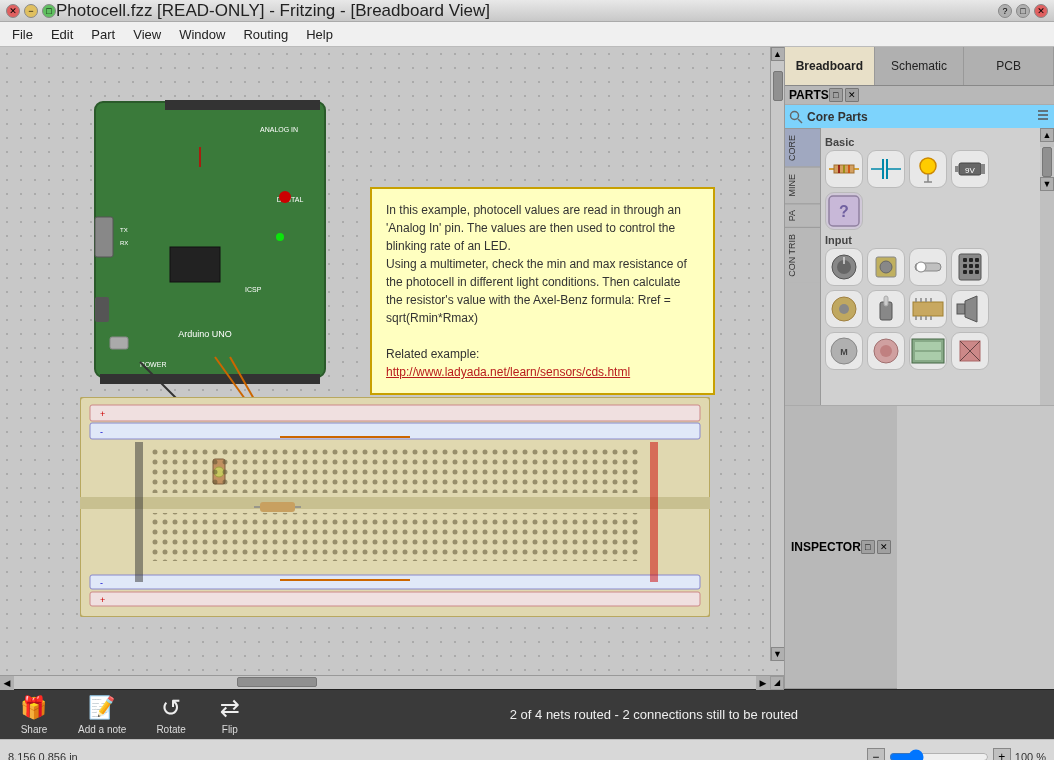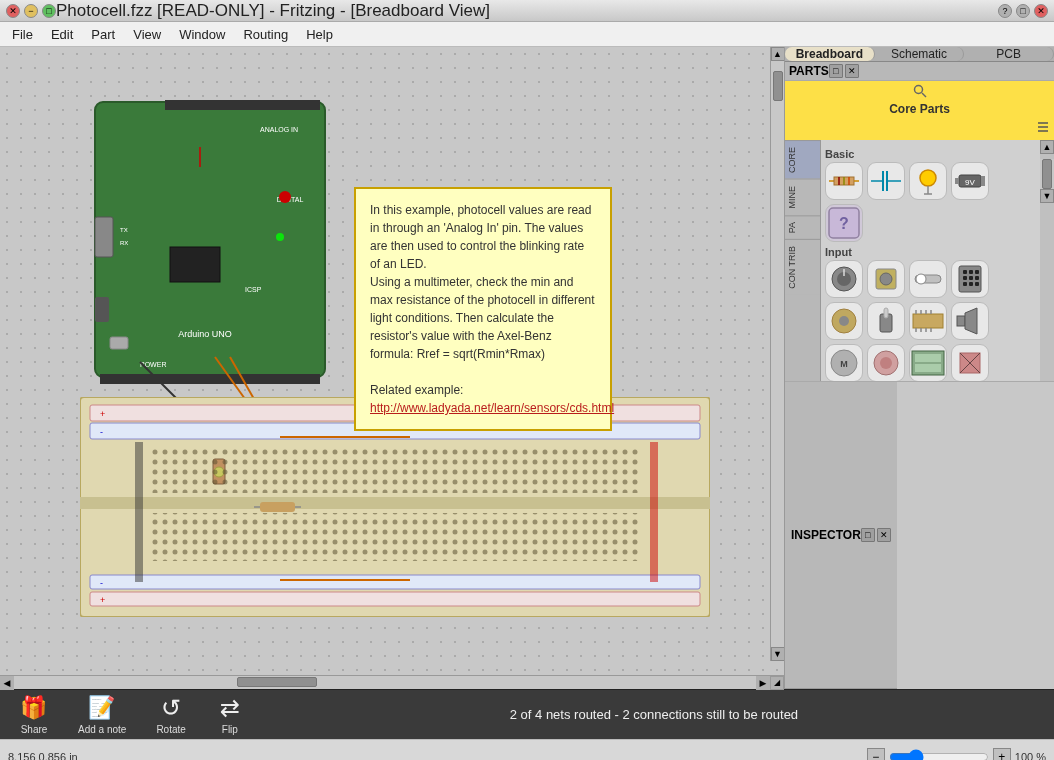--- a/index.html
+++ b/index.html
@@ -50,42 +50,40 @@
 
     
     #view-tabs {
       display: flex;
       background: #b0b0b0;
       border-bottom: 1px solid #888;
     }
     .view-tab {
       flex: 1;
       text-align: center;
-      padding: 0 2px;
+      padding: 12px 2px;
       font-size: 12px;
       cursor: pointer;
       border-right: 1px solid #999;
       color: #222;
-      border-radius: 8px;
     }
     .view-tab.active {
       background: #e8e0c8;
       font-weight: bold;
     }
     #parts-header {
       display: flex; align-items: center; justify-content: flex-start;
       background: #b8b8b8;
       padding: 2px 4px;
       border-bottom: 1px solid #aaa;
     }
     #parts-search {
       display: flex; align-items: center; gap: 4px;
       padding: 3px 4px;
-      background: #fde047;
-      flex-direction: column;
+      background: #7dd3fc;
     }
     #parts-content {
       height: 300px;
       overflow: hidden;
       position: relative;
     }
     
     #cat-buttons {
       position: absolute;
       left: 0; top: 0; bottom: 0;
@@ -205,22 +203,22 @@
     
     #breadboard {
       position: absolute;
       left: 80px; top: 350px;
       width: 620px; height: 220px;
     }
 
     
     #info-tooltip {
       position: absolute;
-      left: 354px; top: 140px;
-      width: 258px;
+      left: 370px; top: 140px;
+      width: 345px;
       background: #ffffc0;
       border: 2px solid #c8a000;
       padding: 12px 14px;
       font-size: 12px;
       color: #333;
       line-height: 1.5;
     }
     #info-tooltip a { color: #b91c1c; }
 
     

